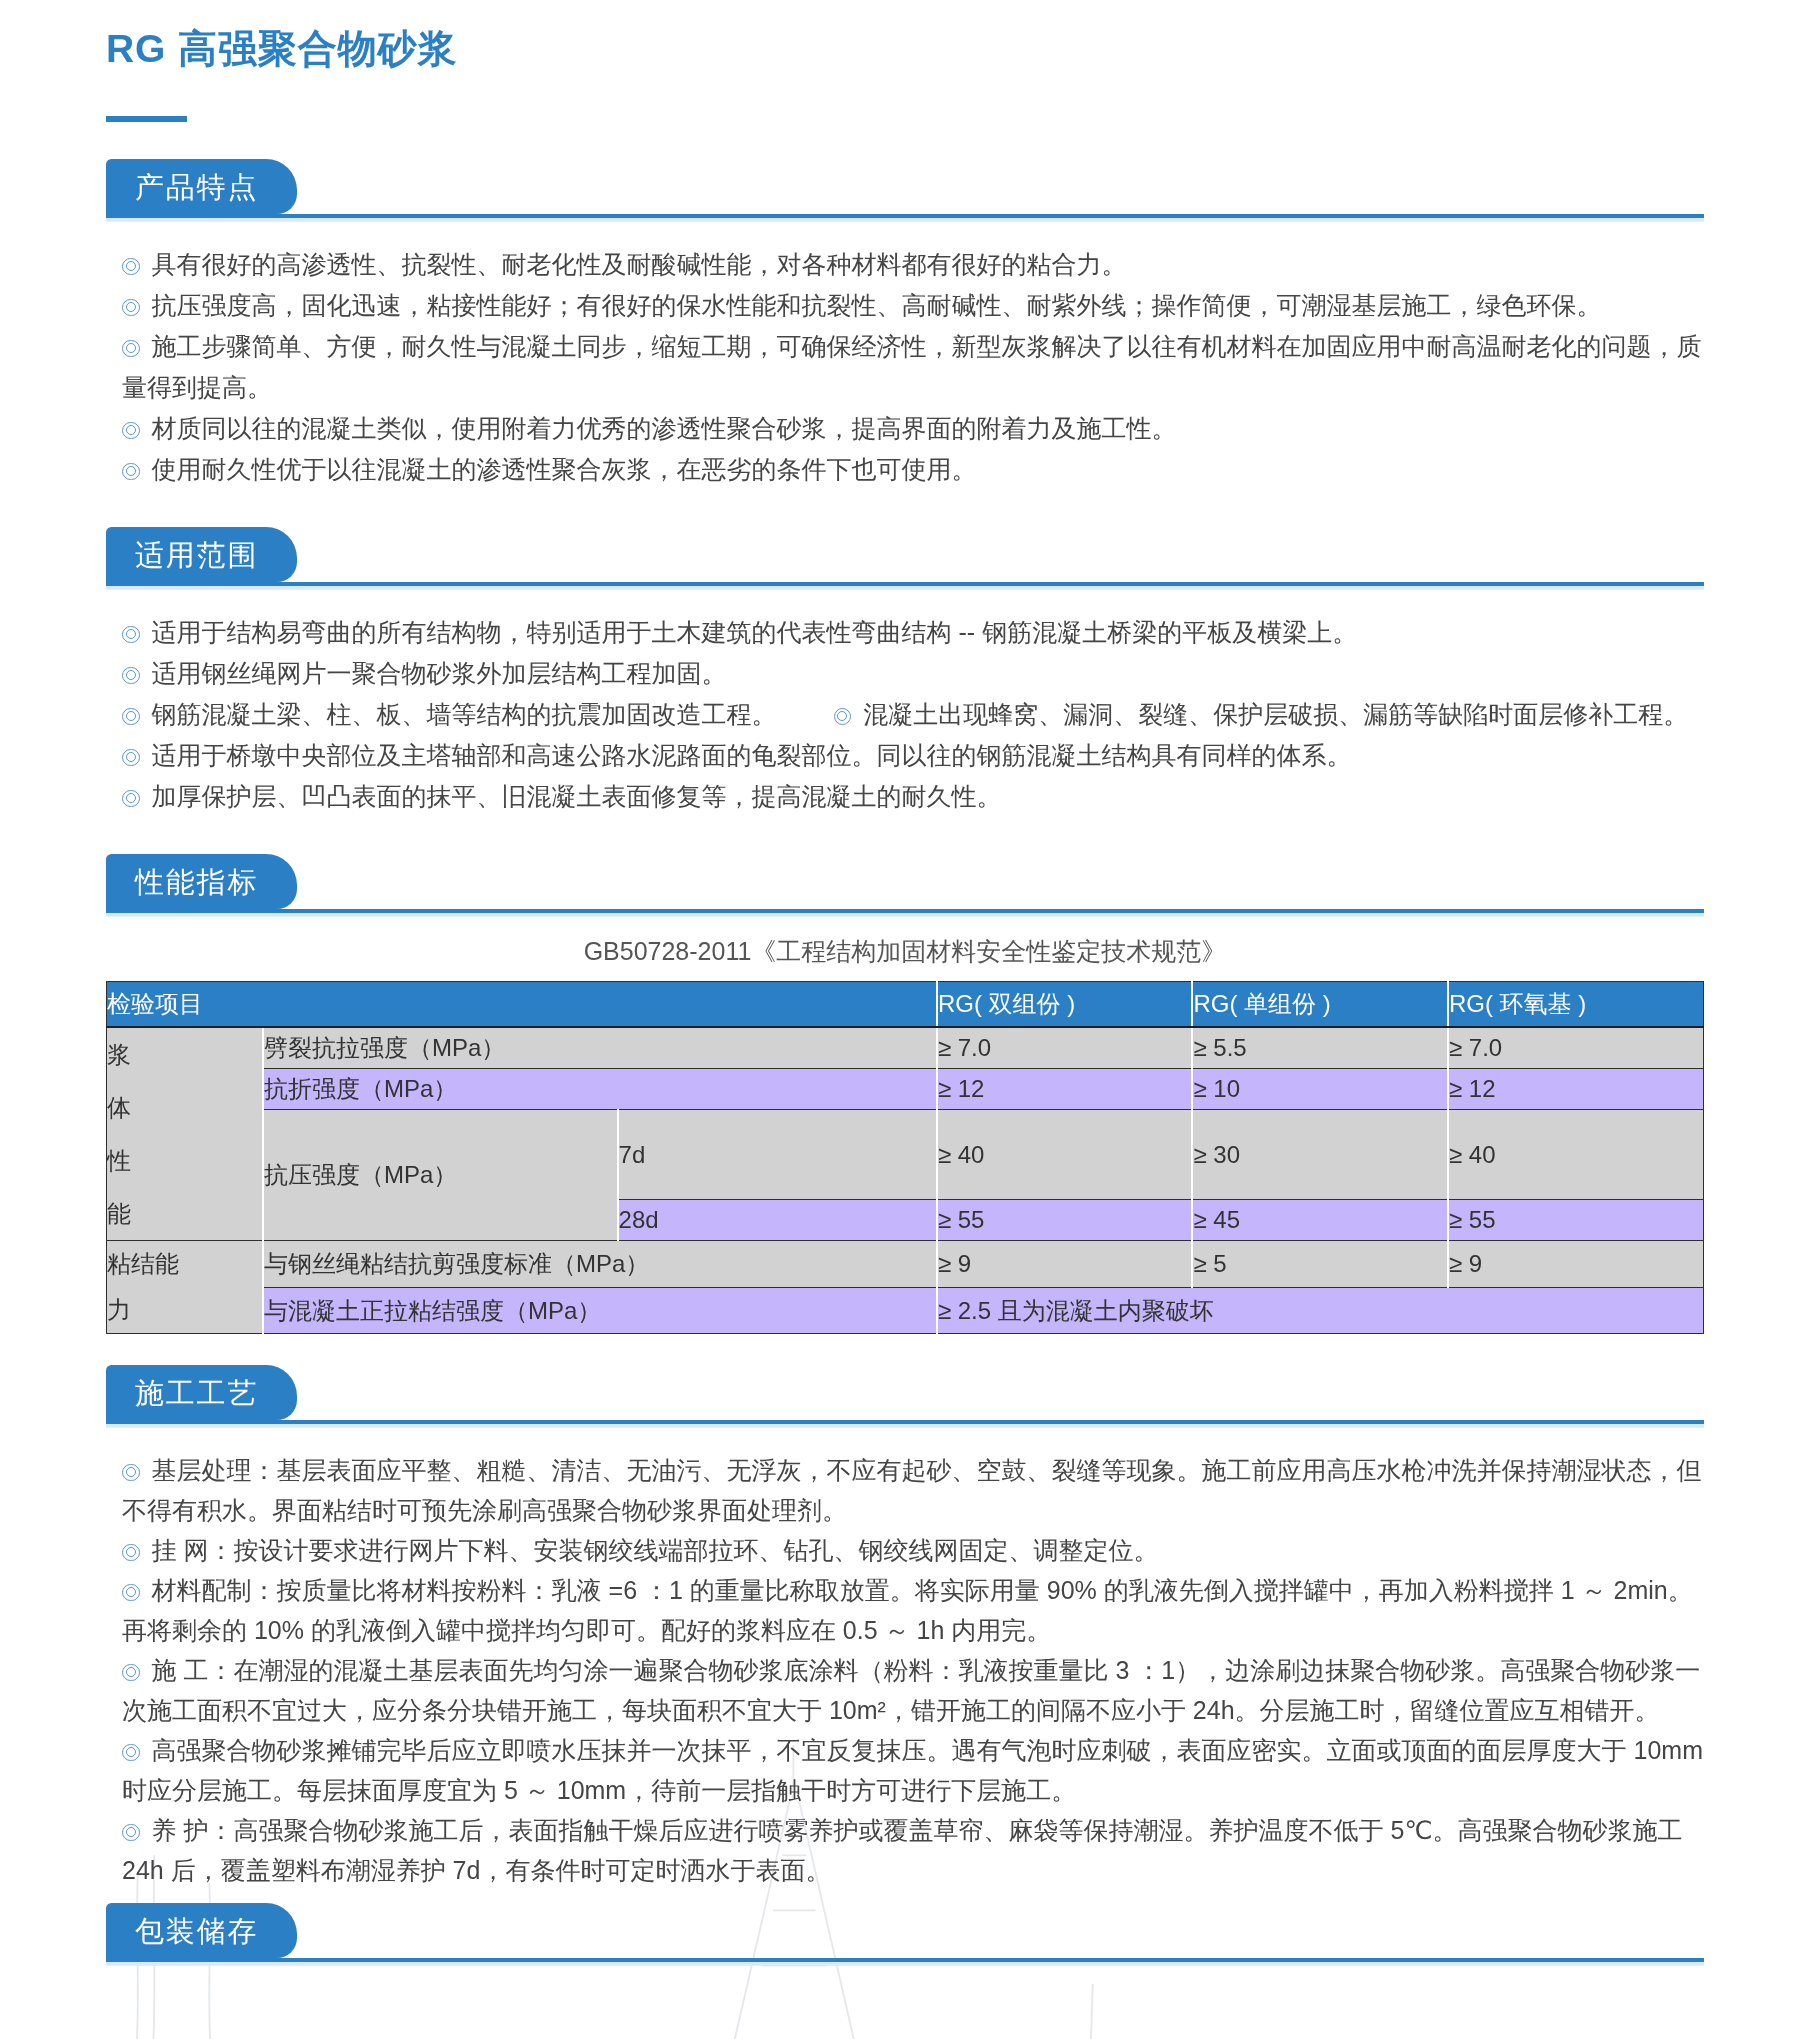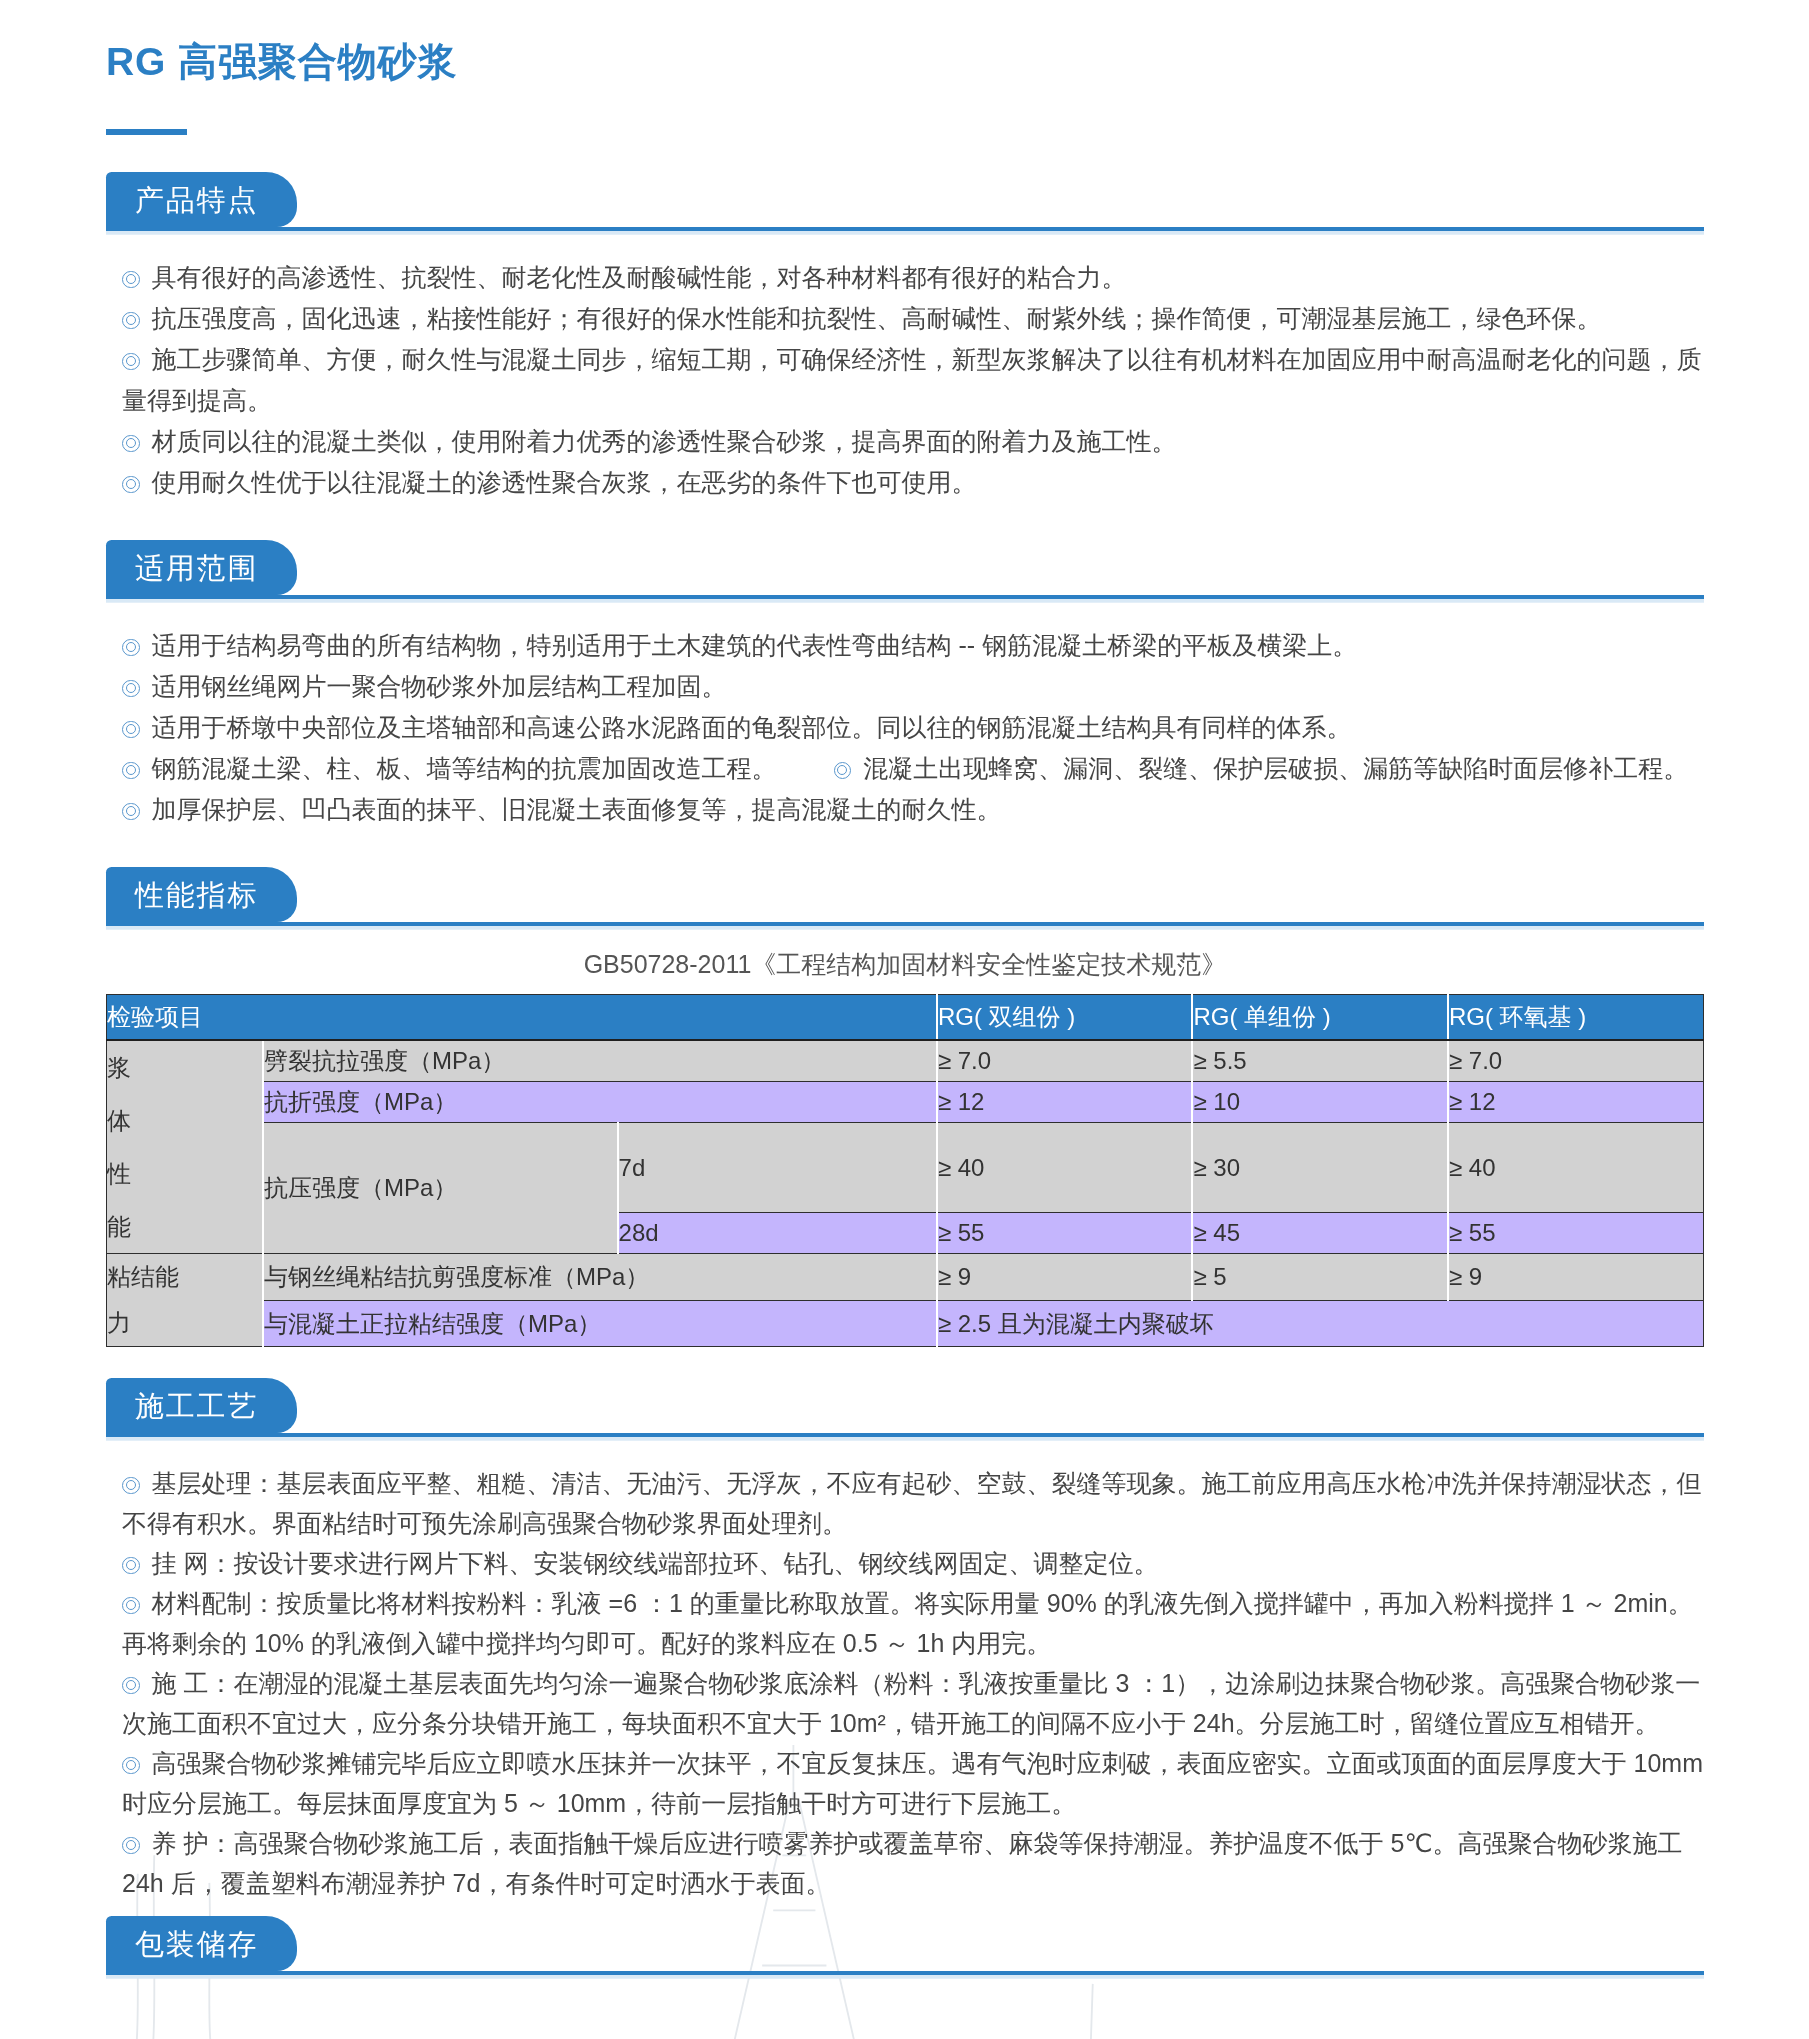--- a/index.html
+++ b/index.html
@@ -2,21 +2,21 @@
 <html style="font-size:14.7px"><head>
 <meta charset="utf-8">
 <style>
   html,body{margin:0;padding:0;}
   body{
     width:1809px;height:2040px;position:relative;overflow:hidden;
     background:#ffffff;color:#454545;
     font-family:"Liberation Sans","DejaVu Sans",sans-serif;
   }
   .watermark{position:absolute;left:0;top:1745px;width:1809px;height:295px;pointer-events:none;}
-  .content{position:absolute;left:106px;top:13px;width:1598px;}
+  .content{position:absolute;left:106px;top:0;width:1598px;}
   .doc-title{
     padding-top:22px;margin:0;color:#2b7fc4;
     font-size:39px;font-weight:bold;letter-spacing:0.9px;
   }
   .title-rule{width:81px;height:6.4px;background:#2b7fc4;margin-top:40px;}
   .section-head{
     margin-top:37px;border-bottom:4.6px solid #2b7fc4;line-height:0;
     box-shadow:0 3.7px 0 #d9e9f6;
   }
   .section-head.tight{margin-top:13px;}
@@ -89,22 +89,22 @@
     </div>
   </div>
 
   <div class="section">
     <div class="section-head">
       <span class="badge">适用范围</span>
     </div>
     <div class="section-body">
       <p class="line"><span class="bullet"></span><span>适用于结构易弯曲的所有结构物，特别适用于土木建筑的代表性弯曲结构 -- 钢筋混凝土桥梁的平板及横梁上。</span></p>
       <p class="line"><span class="bullet"></span><span>适用钢丝绳网片一聚合物砂浆外加层结构工程加固。</span></p>
+      <p class="line"><span class="bullet"></span><span>钢筋混凝土梁、柱、板、墙等结构的抗震加固改造工程。</span><span class="pair-gap"></span><span class="bullet"></span><span>混凝土出现蜂窝、漏洞、裂缝、保护层破损、漏筋等缺陷时面层修补工程。</span></p>
       <p class="line"><span class="bullet"></span><span>适用于桥墩中央部位及主塔轴部和高速公路水泥路面的龟裂部位。同以往的钢筋混凝土结构具有同样的体系。</span></p>
-      <p class="line"><span class="bullet"></span><span>钢筋混凝土梁、柱、板、墙等结构的抗震加固改造工程。</span><span class="pair-gap"></span><span class="bullet"></span><span>混凝土出现蜂窝、漏洞、裂缝、保护层破损、漏筋等缺陷时面层修补工程。</span></p>
       <p class="line"><span class="bullet"></span><span>加厚保护层、凹凸表面的抹平、旧混凝土表面修复等，提高混凝土的耐久性。</span></p>
     </div>
   </div>
 
   <div class="section">
     <div class="section-head">
       <span class="badge">性能指标</span>
     </div>
     <p class="perf-caption">GB50728-2011《工程结构加固材料安全性鉴定技术规范》</p>
     <table class="perf">

